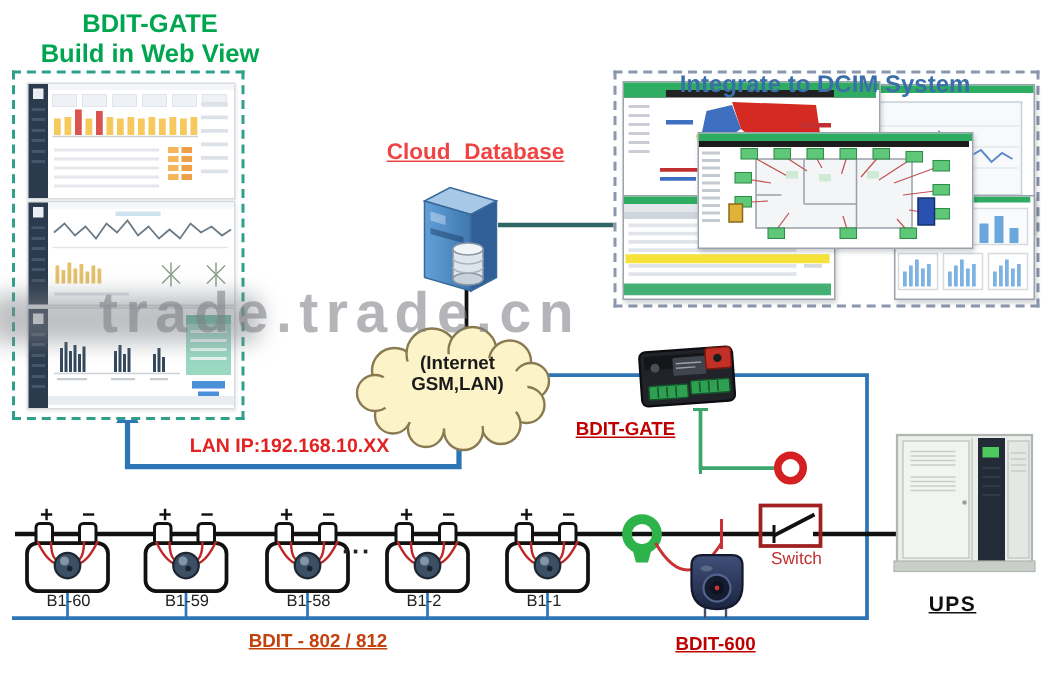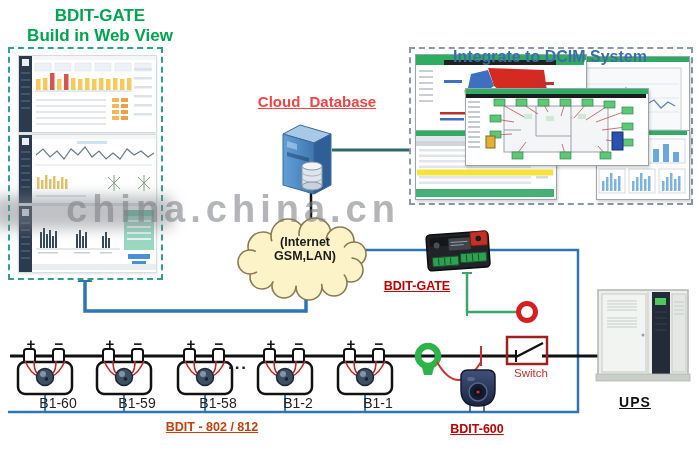--- a/index.html
+++ b/index.html
@@ -16,21 +16,21 @@
   .t-cloudtxt{left:253px;top:235px;width:104px;font-size:12.5px;color:#1a1a1a;z-index:6;}
   .t-lanip{left:113px;top:290px;width:160px;font-size:13px;color:#e32222;}
   .t-bditgate{left:375px;top:279px;width:84px;font-size:12.5px;color:#c00000;text-decoration:underline;}
   .t-b802{left:152px;top:420px;width:120px;font-size:12.5px;color:#c2410c;text-decoration:underline;}
   .t-b800{left:437px;top:422px;width:80px;font-size:12.5px;color:#c00000;text-decoration:underline;}
   .t-switch{left:501px;top:367px;width:60px;font-size:11.5px;color:#c03030;font-weight:normal;}
   .t-ups{left:605px;top:394px;width:60px;font-size:14px;color:#111;text-decoration:underline;letter-spacing:1px;}
   .t-ellipsis{left:226px;top:358px;width:24px;font-size:17px;color:#222;letter-spacing:1px;}
   .bat-plus,.bat-minus{position:absolute;top:335px;width:14px;font-size:15px;color:#111;z-index:6;
                        font-weight:bold;text-align:center;}
-  .bat-label{position:absolute;top:395px;width:54px;font-size:14px;color:#222;z-index:6;text-align:center;}
+  .bat-label{position:absolute;top:395px;width:54px;font-size:11px;color:#222;z-index:6;text-align:left;}
   
   .watermark{position:absolute;left:66px;top:188px;z-index:8;font-size:38px;font-weight:bold;
              color:rgba(125,128,132,.58);letter-spacing:5px;white-space:nowrap;pointer-events:none;}
   .blurband{position:absolute;left:-8px;top:196px;width:182px;height:33px;z-index:8;
             background:rgba(128,132,138,.5);filter:blur(7px);border-radius:10px;pointer-events:none;}
   
   .webbox{position:absolute;left:8px;top:47px;width:151px;height:229px;z-index:2;
           border:2px dashed #2fa08c;background:#fff;}
   .shot{position:absolute;left:8px;width:137px;background:#fff;border:1px solid #d7dce1;
         box-shadow:0 1px 2px rgba(0,0,0,.12);}
@@ -527,20 +527,21 @@
   <div class="lbl t-webview">
     <div>BDIT-GATE</div>
     <div>Build in Web View</div>
   </div>
   <div class="lbl t-dcim">Integrate to DCIM System</div>
   <div class="lbl t-clouddb">Cloud Database</div>
   <div class="lbl t-cloudtxt" style="font-weight:bold;">
     <div>(Internet</div>
     <div>GSM,LAN)</div>
   </div>
+  <div class="lbl t-lanip">LAN IP:192.168.10.XX</div>
   <div class="lbl t-bditgate">BDIT-GATE</div>
   <div class="lbl t-b802">BDIT - 802 / 812</div>
   <div class="lbl t-b800">BDIT-600</div>
   <div class="lbl t-switch">Switch</div>
   <div class="lbl t-ups">UPS</div>
   <div class="lbl t-ellipsis">···</div>
 
   <span class="bat-plus" style="left:24px">+</span>
   <span class="bat-minus" style="left:52px">−</span>
   <span class="bat-plus" style="left:103px">+</span>
@@ -552,14 +553,14 @@
   <span class="bat-plus" style="left:344px">+</span>
   <span class="bat-minus" style="left:372px">−</span>
 
   <span class="bat-label" style="left:31px">B1-60</span>
   <span class="bat-label" style="left:110px">B1-59</span>
   <span class="bat-label" style="left:191px">B1-58</span>
   <span class="bat-label" style="left:271px">B1-2</span>
   <span class="bat-label" style="left:351px">B1-1</span>
 
   <div class="blurband"></div>
-  <div class="watermark">china.china.cn</div>
+  <div class="watermark">trade.trade.cn</div>
 </div>
 
 </body></html>

